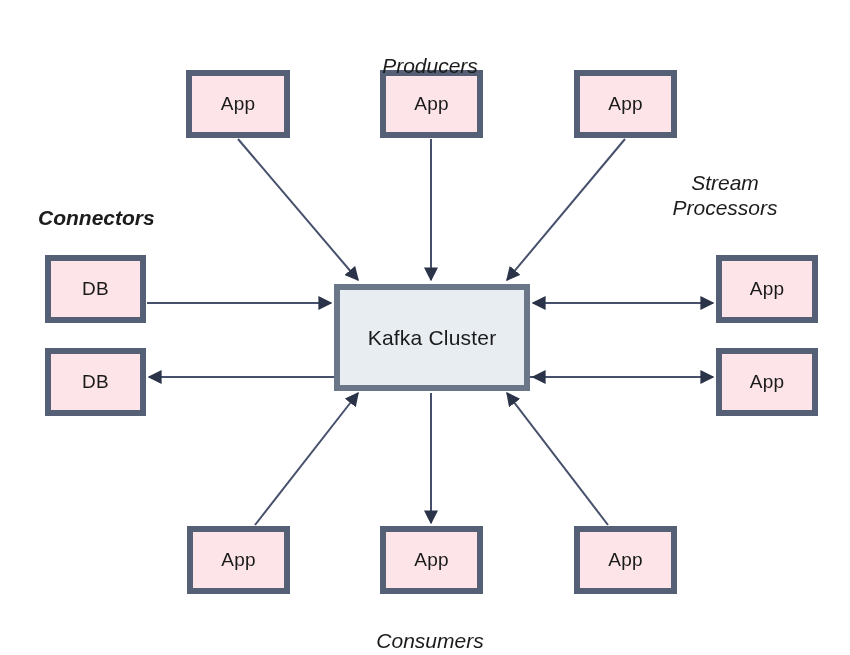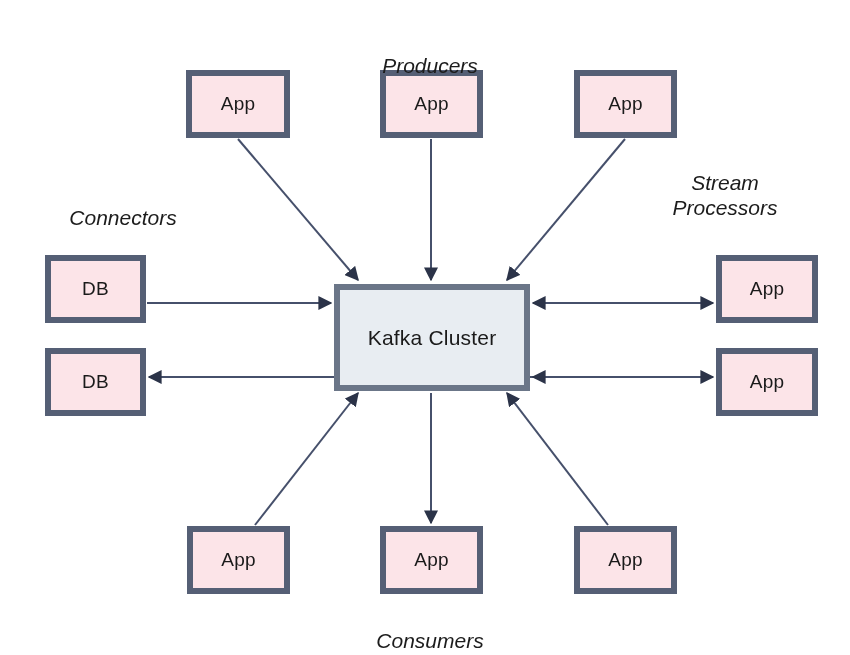--- a/index.html
+++ b/index.html
@@ -50,21 +50,21 @@
   .group-label {
     position: absolute;
     font-style: italic;
     font-size: 21px;
     color: #1c1c1c;
     line-height: 1.18;
     white-space: pre-line;
     z-index: 3;
   }
   .group-label.center-al { text-align: center; }
-  .group-label.left-al { text-align: center; }
+  .group-label.left-al { text-align: left; font-weight: bold; }
 </style>
 </head>
 <body>
 
 <div id="diagram-root">
 
   <svg id="edges-layer" viewBox="0 0 850 655" width="850" height="655" xmlns="http://www.w3.org/2000/svg">
     <defs>
       <marker id="arrow-end" viewBox="0 0 10 10" refX="9" refY="5" markerWidth="7" markerHeight="7" orient="auto-start-reverse">
         <path d="M 0 0 L 10 5 L 0 10 z" fill="#2b3348"></path>

